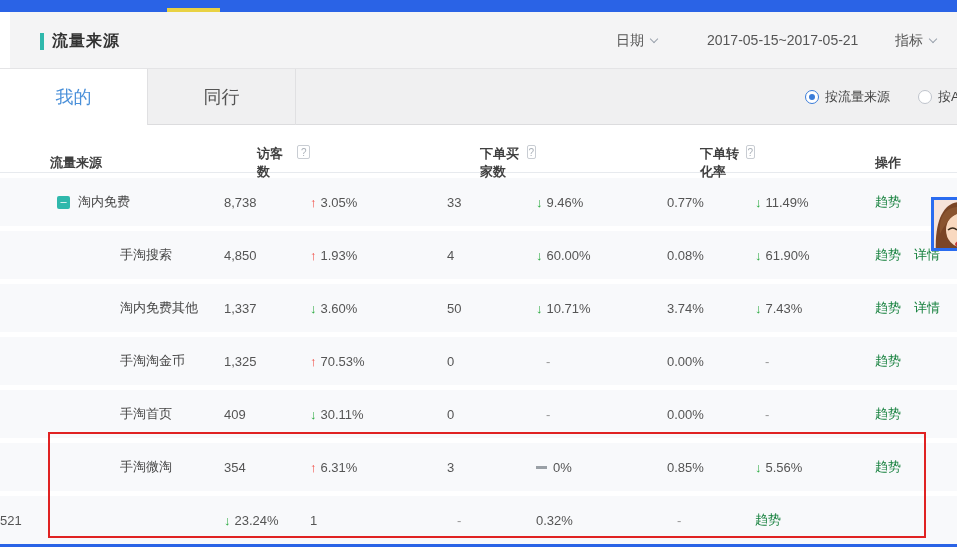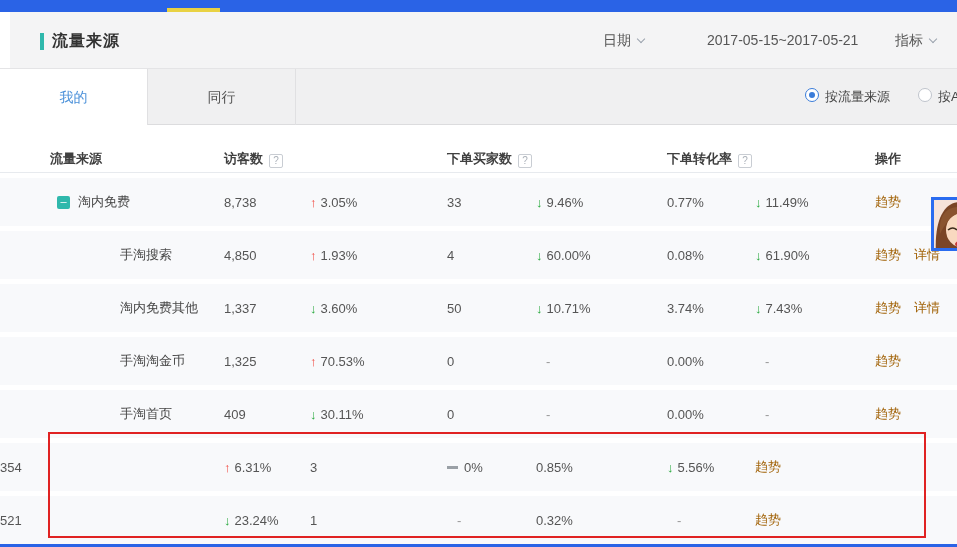--- a/index.html
+++ b/index.html
@@ -12,49 +12,49 @@
   
   .topbar { position:absolute; left:0; top:0; width:957px; height:12px; background:var(--brand,#2a63e6); }
   .topbar .tab-accent { position:absolute; left:167px; bottom:0; width:53px; height:4px; background:var(--accent,#e9d243); }
   
   .band { position:absolute; left:10px; top:12px; right:0; height:56px; background:#f4f4f5; }
   .band .title-wrap { position:absolute; left:30px; top:19px; display:flex; align-items:center; }
   .band .tick { width:4px; height:17px; background:var(--teal,#2fb8ac); margin-right:8px; }
   .band .title { font-size:16px; font-weight:bold; color:#333; letter-spacing:1px; }
   .band .ctrl { position:absolute; top:20px; font-size:14px; color:#555; white-space:nowrap; }
   .caret { display:inline-block; width:6px; height:6px; border:solid #9aa2ad; border-width:0 1px 1px 0; transform:rotate(45deg); margin-left:7px; vertical-align:3px; }
-  .ctrl-date-label { left:593px;text-align:center; }
+  .ctrl-date-label { left:606px;text-align:center; }
   .ctrl-range { left:697px; color:#555;text-align:center; }
   .ctrl-metric { left:885px; }
   
   .tabbar { position:absolute; left:0; top:68px; right:0; height:57px; background:#f0f0f1; border-top:1px solid #e4e4e6; border-bottom:1px solid #dcdcde; }
-  .tab { float:left; width:148px; height:56px; line-height:56px; text-align:center; font-size:14px; color:#555; cursor:pointer; border-right:1px solid #e0e0e2; }
+  .tab { float:left; width:148px; height:56px; line-height:56px; text-align:center; font-size:18px; color:#555; cursor:pointer; border-right:1px solid #e0e0e2; }
   .tab.active { background:#fff; color:#4a90d9; height:57px; border-right:1px solid #e0e0e2; }
   .radio-group { position:absolute; top:0; left:805px; height:56px; display:flex; align-items:center; font-size:13px; color:#444; white-space:nowrap; }
-  .radio { display:flex; align-items:flex-start; margin-right:28px; cursor:pointer; }
+  .radio { display:flex; align-items:center; margin-right:28px; cursor:pointer; }
   .rdot { width:14px; height:14px; border-radius:50%; border:1px solid #bfc4cc; background:#fff; margin-right:6px; position:relative; flex:none; }
   .radio.selected .rdot { border-color:#3a7cd9; }
   .radio.selected .rdot::after { content:""; position:absolute; left:3px; top:3px; width:6px; height:6px; border-radius:50%; background:#3a7cd9; }
   
   .table { position:absolute; left:0; top:125px; right:0; bottom:0; background:#fff; padding-top:20px; }
   .grid { display:grid; grid-template-columns:224px 86px 137px 89px 131px 88px 120px 1fr; align-items:center; }
   .thead { height:28px; border-bottom:1px solid #e7eaee; margin-bottom:5px; font-size:13px; color:#404040; font-weight:bold; }
   .thead .h-name { padding-left:50px; }
-  .hcell { display:flex; align-items:flex-end; }
+  .hcell { display:flex; align-items:flex-start;margin-left:33px; }
   .qmark { display:inline-flex; align-items:center; justify-content:center; width:14px; height:14px; border:1px solid #c9cdd3; border-radius:2px; background:#fff; color:#aab0b8; font-size:10px; font-weight:normal; margin-left:6px; cursor:pointer; }
   .trow { height:48px; background:#f8f9fb; margin-bottom:5px; font-size:13px; color:#555; }
   .c-name { padding-left:120px; color:#474747; display:flex; align-items:center; }
   .trow.parent .c-name { padding-left:57px; }
   .collapse { width:13px; height:13px; background:var(--teal,#2fb8ac); border-radius:2px; color:#fff; font-size:11px; line-height:11px; text-align:center; margin-right:8px; cursor:pointer; flex:none; }
   .c-chg .arrow { font-weight:bold; margin-right:4px; font-size:13px; }
   .c-chg .arrow.up { color:var(--up,#f0483e); }
   .c-chg .arrow.down { color:var(--down,#28a93d); }
   .c-chg .flatbar { display:inline-block; width:11px; height:3px; background:var(--flat,#9aa0a6); margin-right:6px; vertical-align:3px; }
   .c-chg .dash, .c-chg .none { color:#999; padding-left:10px; }
-  .c-act a { color:#a16207; text-decoration:none; margin-right:13px; cursor:pointer; }
+  .c-act a { color:#15803d; text-decoration:none; margin-right:13px; cursor:pointer; }
   
   .red-box { position:absolute; left:48px; top:432px; width:878px; height:106px; border:2px solid var(--anno,#e02222); pointer-events:none; z-index:20; }
   .bottom-line { position:absolute; left:0; bottom:0; width:957px; height:3px; background:var(--brand,#2a63e6); z-index:25; }
   .avatar { position:absolute; left:931px; top:197px; width:50px; height:54px; border:3px solid #2a6cf0; background:#fde8df; z-index:30; overflow:hidden; }
 </style>
 </head>
 <body>
 
 <div class="topbar">
   <div class="tab-accent"></div>
@@ -165,20 +165,23 @@
         </div>
         <div>409</div>
         <div class="c-chg"><span class="arrow down">↓</span>30.11%</div>
         <div>0</div>
         <div class="c-chg"><span class="dash">-</span></div>
         <div>0.00%</div>
         <div class="c-chg"><span class="dash">-</span></div>
         <div class="c-act"><a>趋势</a></div>
       </div>
       <div class="grid trow">
+        <div class="c-name">
+          <span>手淘微淘</span>
+        </div>
         <div>354</div>
         <div class="c-chg"><span class="arrow up">↑</span>6.31%</div>
         <div>3</div>
         <div class="c-chg"><span class="flatbar"></span>0%</div>
         <div>0.85%</div>
         <div class="c-chg"><span class="arrow down">↓</span>5.56%</div>
         <div class="c-act"><a>趋势</a></div>
       </div>
       <div class="grid trow">
         <div>521</div>

